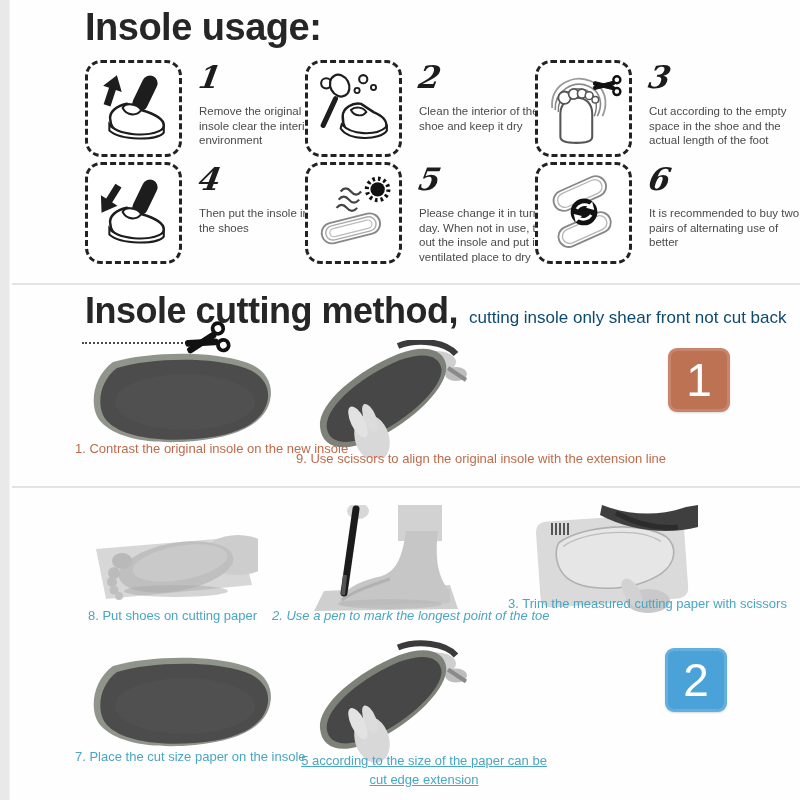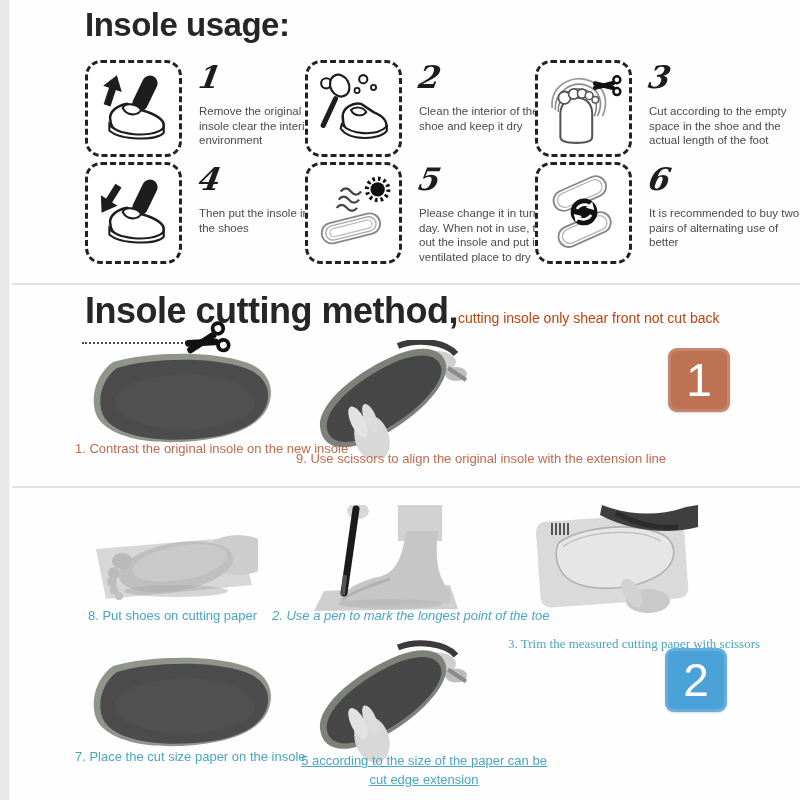--- a/index.html
+++ b/index.html
@@ -1,40 +1,40 @@
 <!DOCTYPE html>
 <html><head>
 <meta charset="utf-8">
 <style>
   html,body{margin:0;padding:0;background:#fff;}
   #canvas{
     position:relative;width:800px;height:800px;background:#fefefe;
     font-family:"Liberation Sans",sans-serif;overflow:hidden;color:#2b2b2b;
   }
   .edge-strip{position:absolute;left:0;top:0;width:9px;height:800px;background:#e9e9e9;border-right:1px solid #f3f3f3;}
-  .page-title{position:absolute;left:85px;top:6px;font-size:33px;font-weight:bold;color:#262626;letter-spacing:-0.5px;}
+  .page-title{position:absolute;left:85px;top:6px;font-size:38px;font-weight:bold;color:#262626;letter-spacing:-0.5px;}
   
   .step{position:absolute;display:flex;}
   .stepbox{
     width:97px;height:97px;box-sizing:border-box;border:3px dashed #222;border-radius:16px;
     background:#fff;display:flex;align-items:center;justify-content:center;flex:0 0 auto;
   }
   .row2 .stepbox{height:102px;}
   .stepright{margin-left:17px;padding-top:2px;}
   .stepnum{
     font-family:"DejaVu Serif",serif;font-style:italic;font-weight:bold;font-size:31px;
     line-height:1;color:#1c1c1c;transform:skewX(-10deg);letter-spacing:-1px;margin-bottom:11px;
   }
   .steptext{font-size:11.5px;line-height:1.28;color:#4a4a4a;}
   
   .divider{position:absolute;left:12px;right:0;height:2px;background:#e3e3e3;}
   
   .section-title-row{position:absolute;left:85px;top:290px;display:flex;align-items:baseline;white-space:nowrap;}
   .section-title{font-size:36px;font-weight:bold;color:#262626;letter-spacing:-0.5px;}
-  .section-subtitle{font-size:14px;color:#c2410c;margin-left:0;}
+  .section-subtitle{font-size:17px;color:#0c4a6e;margin-left:11px;}
   .cutline{position:absolute;left:82px;top:342px;width:132px;border-top:2.5px dotted #4a4a4a;}
   .cut-scissors{position:absolute;left:186px;top:324px;transform:rotate(-18deg);}
   .badge{
     position:absolute;width:62px;height:64px;border-radius:9px;display:flex;align-items:center;justify-content:center;
     color:#fff;font-size:46px;line-height:1;font-weight:400;
     box-shadow:inset 0 0 0 3px rgba(255,255,255,0.14), 0 1px 2px rgba(0,0,0,0.15);
   }
   .badge1{left:668px;top:348px;background:#bd7254;}
   .badge2{left:665px;top:648px;background:#4ba2d8;}
   .cap{position:absolute;font-size:13px;white-space:nowrap;}
@@ -278,21 +278,21 @@
       </g>
       <path d="M74 0 C100 10 130 12 158 2 L170 0 L170 22 C140 30 102 26 72 10 Z" fill="#3f3f3f"></path>
       <path d="M88 8 C110 20 132 24 150 22" stroke="#2c2c2c" stroke-width="5" fill="none"></path>
       <ellipse cx="120" cy="96" rx="22" ry="12" fill="#c9c9c9"></ellipse>
       <ellipse cx="104" cy="88" rx="8" ry="16" transform="rotate(-30 104 88)" fill="#d2d2d2"></ellipse>
     </svg>
   </div>
 
   <div class="cap cap-teal" style="left:88px;top:608px;">8. Put shoes on cutting paper</div>
   <div class="cap cap-teal" style="left:272px;top:608px;font-style:italic;">2. Use a pen to mark the longest point of the toe</div>
-  <div class="cap cap-teal" style="left:508px;top:636px;font-family:Liberation Serif, serif;">3. Trim the measured cutting paper with scissors</div>
+  <div class="cap cap-teal" style="left:508px;top:596px;">3. Trim the measured cutting paper with scissors</div>
 
   <div class="photo" style="left:85px;top:655px;">
     <svg width="190" height="98" viewBox="0 0 190 96">
       <path d="M28 10 C62 0 124 -2 160 10 C182 17 190 34 184 52 C177 73 150 85 110 89 C68 93 32 87 16 70 C4 57 6 26 28 10 Z" fill="#90958c"></path>
       <path d="M32 16 C64 6 126 4 160 16 C180 23 187 38 181 54 C174 73 148 84 110 87 C70 90 36 84 22 69 C11 57 13 30 32 16 Z" fill="#4c4c4c"></path>
       <ellipse cx="100" cy="50" rx="70" ry="28" fill="#5a5a5a" opacity="0.35"></ellipse>
     </svg>
   </div>
 
   <div class="photo" style="left:298px;top:638px;">

